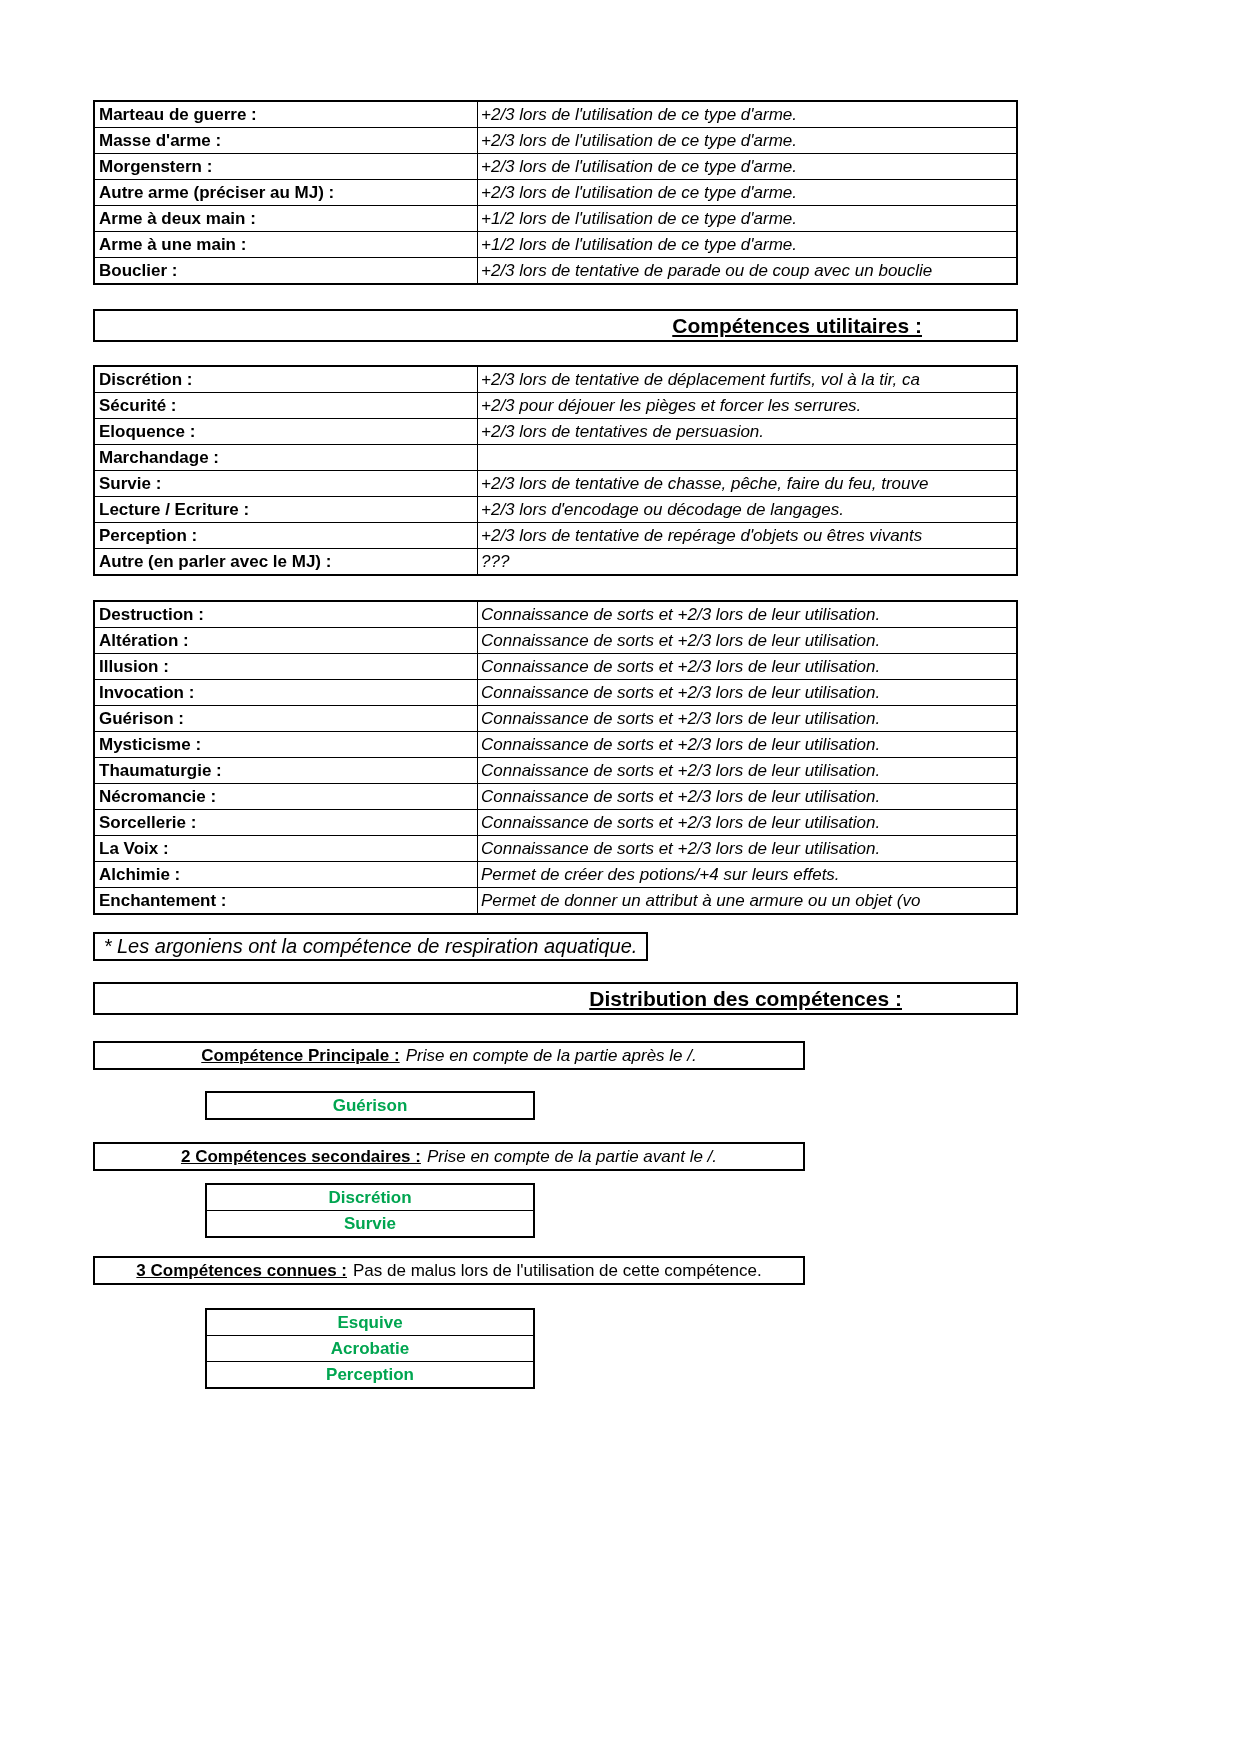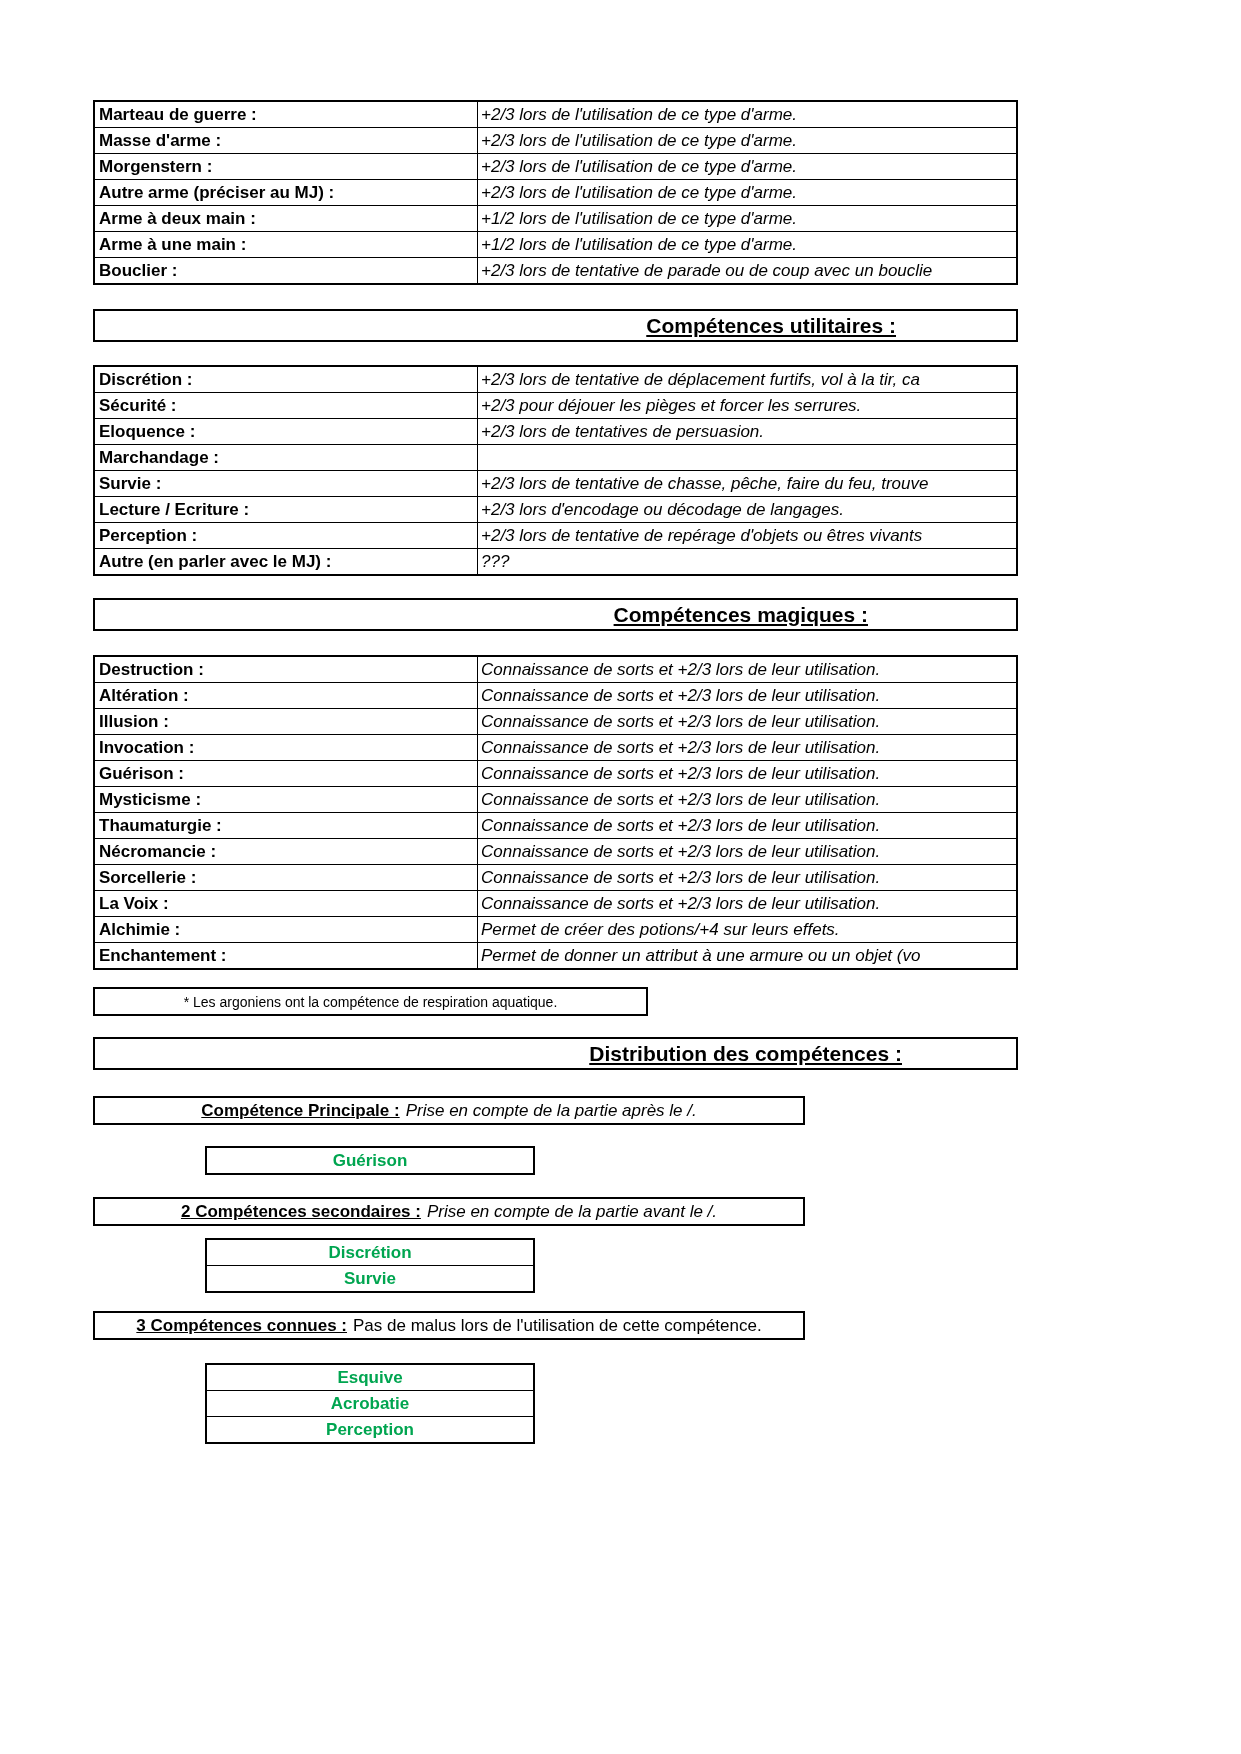--- a/index.html
+++ b/index.html
@@ -14,28 +14,28 @@
     display:flex;align-items:center;padding-left:4px;font-weight:bold;font-size:17px;
     white-space:nowrap;overflow:hidden;}
   .cell-desc{flex:1;min-width:0;display:flex;align-items:center;padding-left:3px;
     font-style:italic;font-size:17px;white-space:nowrap;overflow:hidden;}
 
   
   .section-header{border:2px solid #000;height:33px;box-sizing:border-box;
     display:flex;align-items:center;justify-content:flex-end;
     font-weight:bold;font-size:21px;white-space:nowrap;}
   .section-header span{text-decoration:underline;}
-  .pr-util{padding-right:120px;}
+  .pr-util{padding-right:94px;}
   .pr-mag{padding-right:148px;}
   .pr-dist{padding-right:114px;}
 
   
   .note-box{border:2px solid #000;width:555px;height:29px;box-sizing:border-box;
     display:flex;align-items:center;justify-content:center;
-    font-size:14px;white-space:nowrap;}
+    font-style:italic;font-size:20px;white-space:nowrap;}
 
   
   .dist-box{border:2px solid #000;width:712px;height:29px;box-sizing:border-box;
     display:flex;align-items:center;justify-content:center;font-size:17px;white-space:nowrap;}
   .dist-label{font-weight:bold;text-decoration:underline;}
   .dist-desc{font-style:italic;margin-left:6px;}
   .dist-desc.plain{font-style:normal;}
 
   
   .skill-box{border:2px solid #000;width:330px;margin-left:112px;box-sizing:border-box;}
@@ -140,23 +140,20 @@
         <div class="cell-label">Perception :</div>
         <div class="cell-desc">+2/3 lors de tentative de repérage d'objets ou êtres vivants</div>
       </div>
 
       <div class="trow">
         <div class="cell-label">Autre (en parler avec le MJ) :</div>
         <div class="cell-desc">???</div>
       </div>
     </div>
 
-  <div class="section-header mt-mag-h pr-mag">
-    <span>Compétences magiques :</span>
-  </div>
 
   <div class="tbl mt-mag-t">
 
       <div class="trow">
         <div class="cell-label">Destruction :</div>
         <div class="cell-desc">Connaissance de sorts et +2/3 lors de leur utilisation.</div>
       </div>
 
       <div class="trow">
         <div class="cell-label">Altération :</div>

